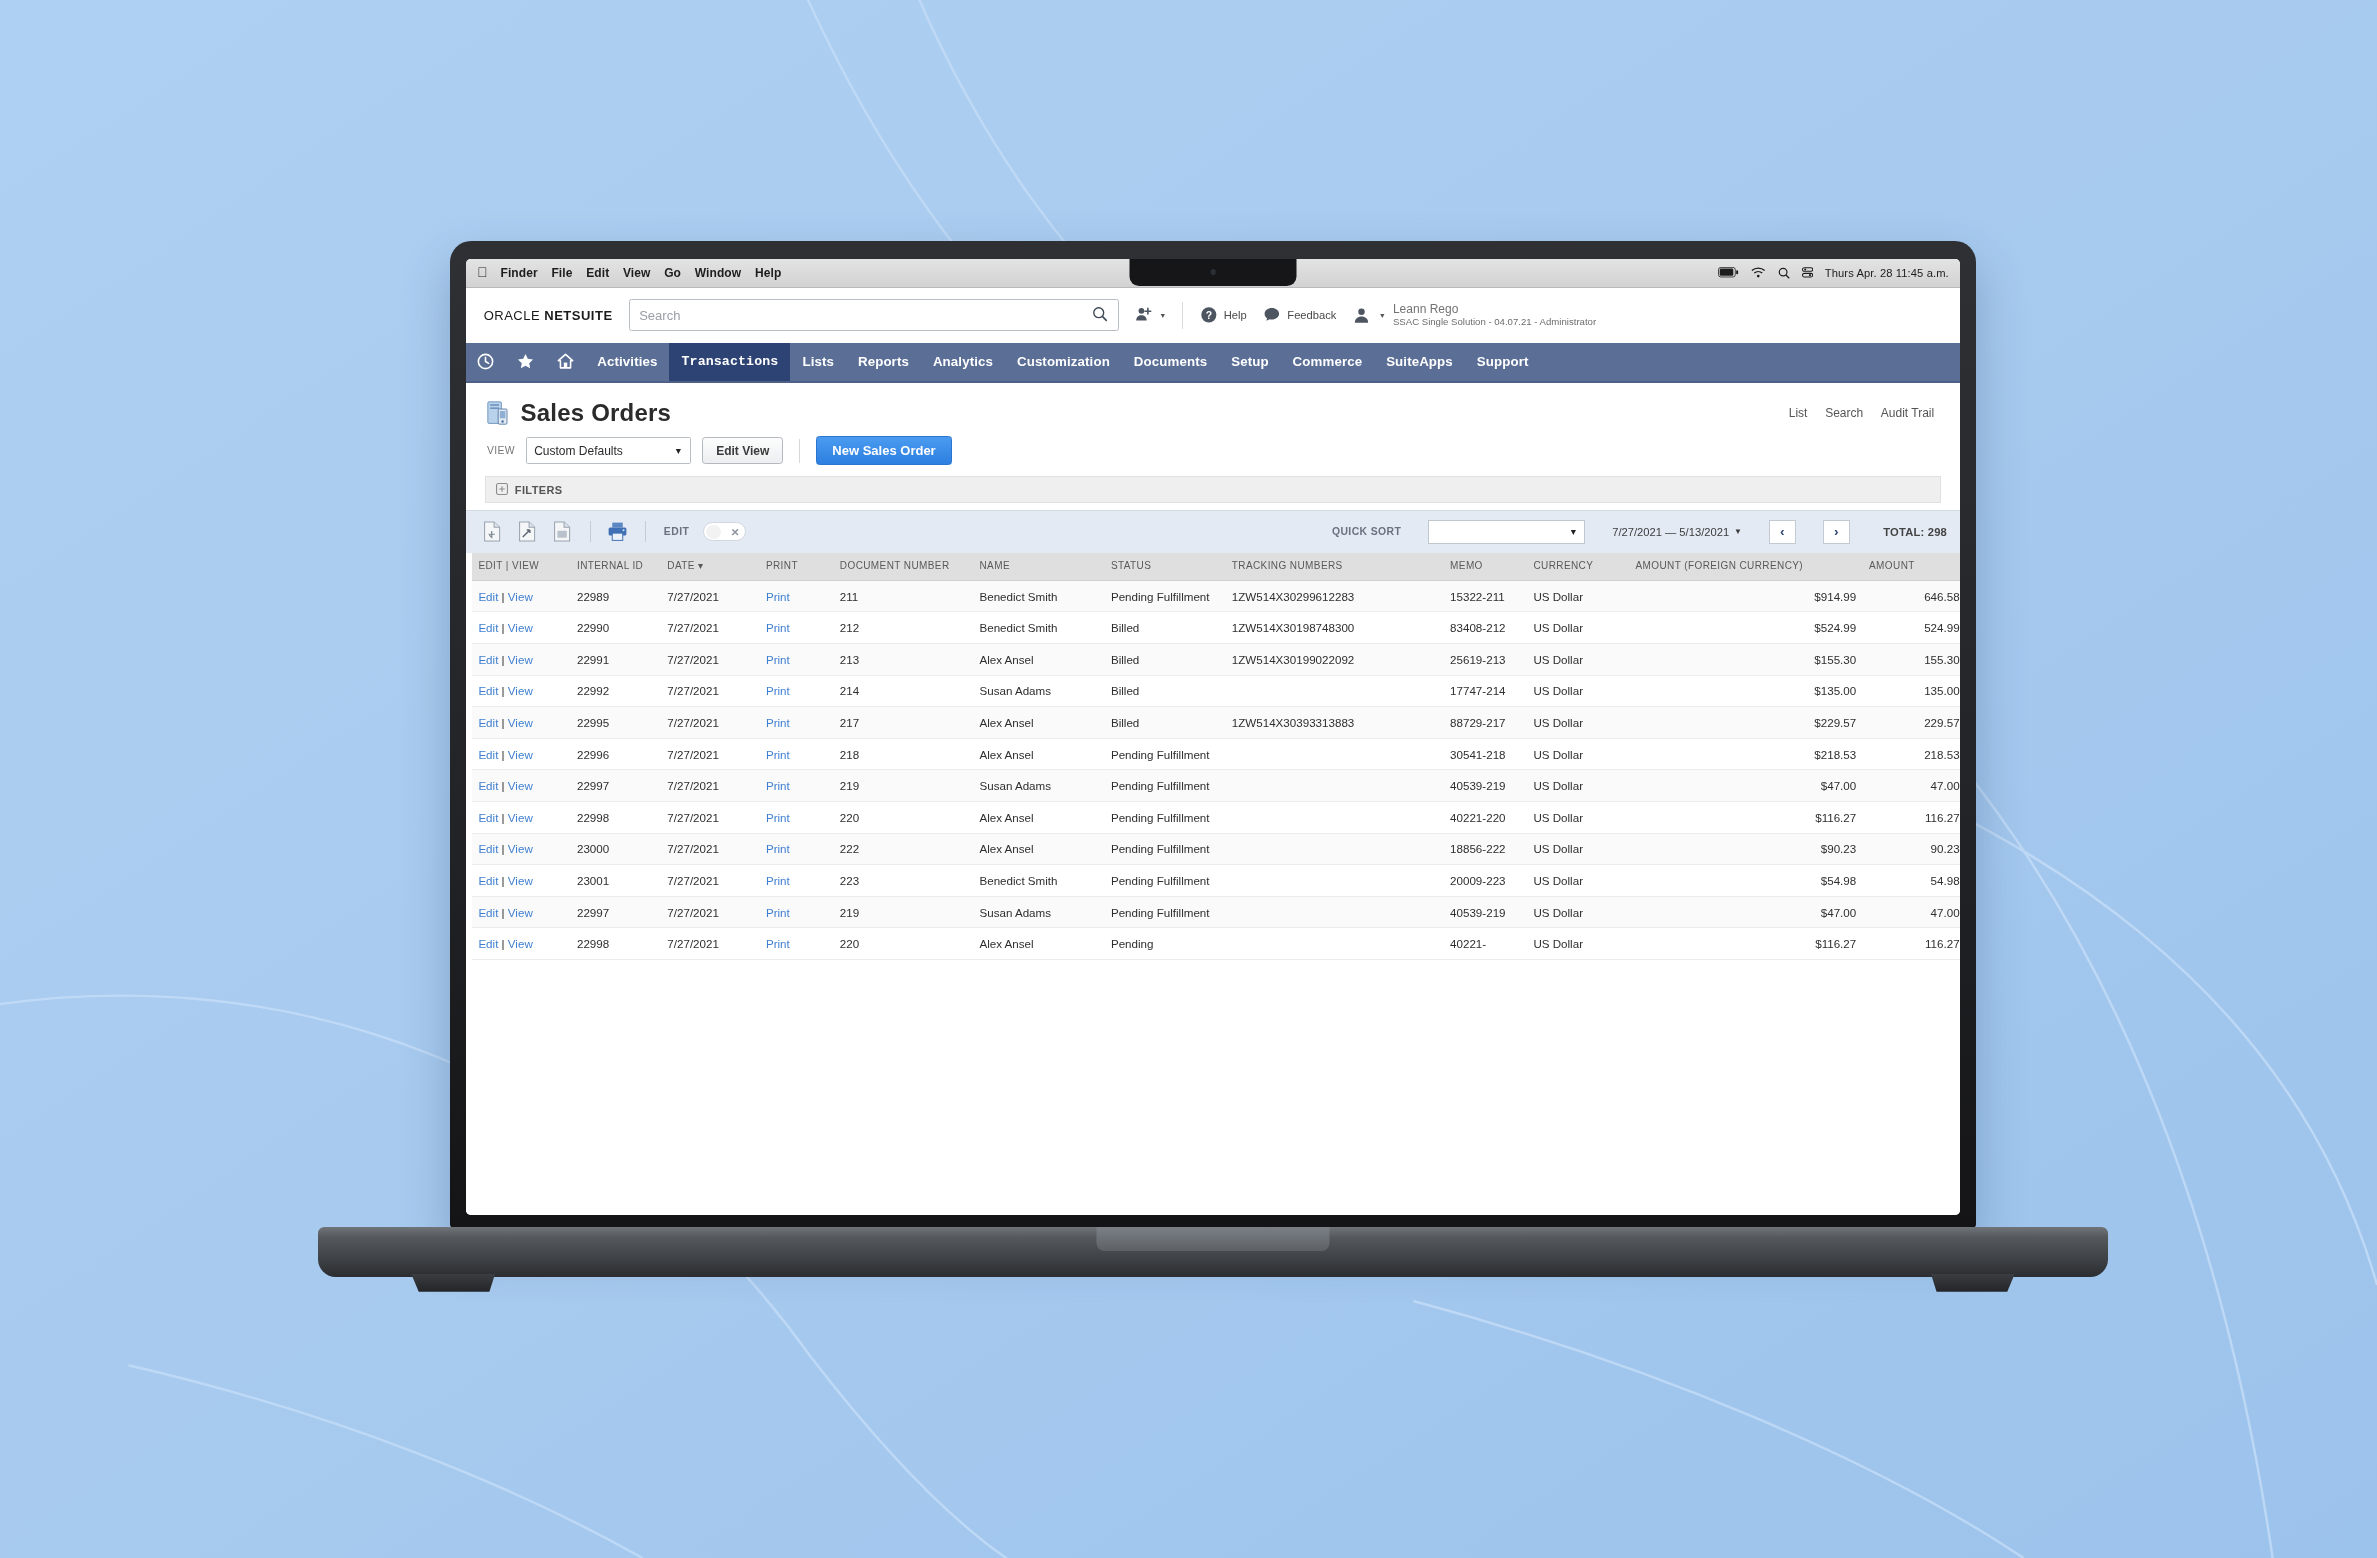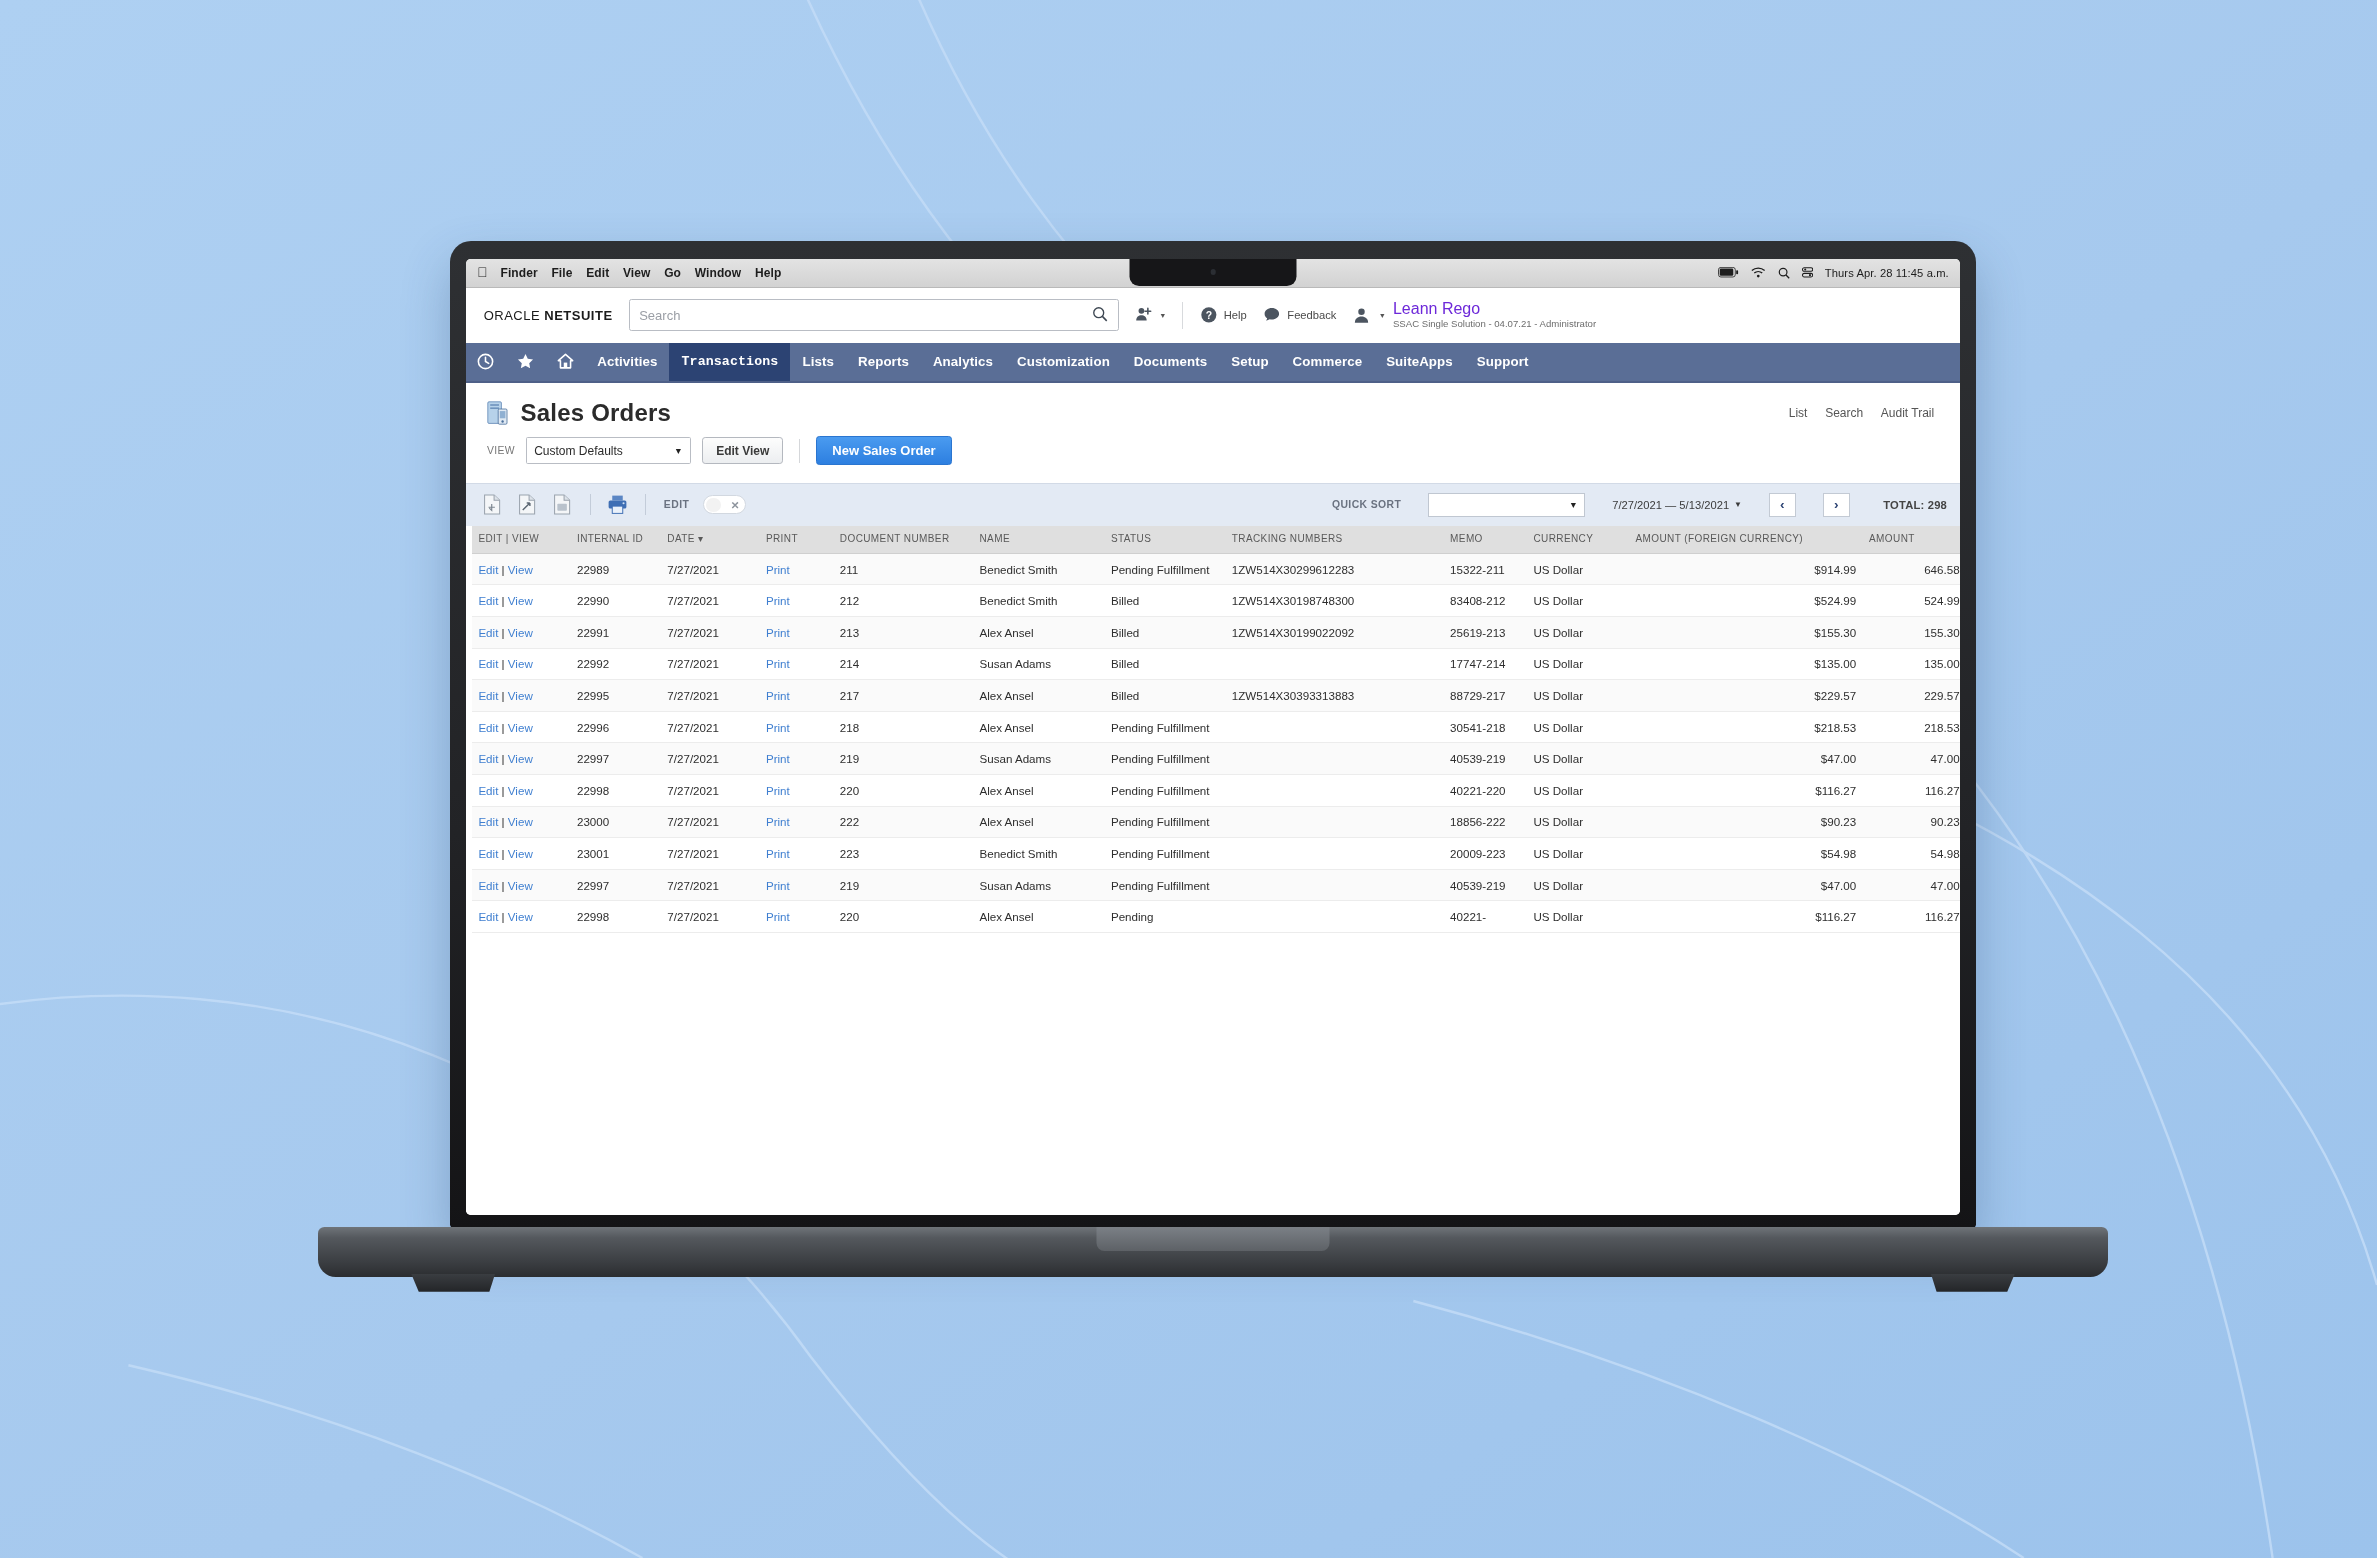--- a/index.html
+++ b/index.html
@@ -99,21 +99,21 @@
   #search-box input {
     flex: 1; border: none; outline: none; font-size: 13px; color: #333;
     font-family: "Liberation Sans", sans-serif; background: transparent;
   }
   #search-box input::placeholder { color: #9a9ea5; }
   .hdr-sep { width: 0.8px; height: 27px; background: #d8dadd; }
   .hdr-item { display: flex; align-items: center; gap: 5.6px; font-size: 11.2px; color: #4a4a4a; white-space: nowrap; }
   .hdr-icon { width: 19px; height: 19px; display: flex; align-items: center; justify-content: center; color: #4c5560; }
   .caret { font-size: 7.2px; color: #555; }
   #user-block { display: flex; align-items: center; gap: 7.2px; }
-  #user-text .uname { font-size: 16px; color: #6d28d9; line-height: 1.12; }
+  #user-text .uname { font-size: 12px; color: #737373; line-height: 1.12; }
   #user-text .urole { font-size: 9.6px; color: #6d6d6d; line-height: 1.2; white-space: nowrap; }
 
   
   #ns-nav {
     height: 40px; background: #5a6e96;
     display: flex; align-items: stretch;
     border-bottom: 2.4px solid #4e6088;
   }
   #ns-nav .navitem {
     display: flex; align-items: center; padding: 0 12px;
@@ -403,20 +403,29 @@
           <span id="view-label">VIEW</span>
           <div id="view-select">
             <span>Custom Defaults</span>
             <span class="dd">▼</span>
           </div>
           <div class="btn-grey">Edit View</div>
           <div class="vsep"></div>
           <div class="btn-blue">New Sales Order</div>
         </div>
 
+        <div id="filters-bar">
+          <span>
+            <svg width="12" height="12" viewBox="0 0 15 15">
+                <rect x="0.7" y="0.7" width="13.6" height="13.6" rx="2" fill="none" stroke="#8d8d8d" stroke-width="1.4"></rect>
+                <path d="M4 7.5h7M7.5 4v7" stroke="#8d8d8d" stroke-width="1.4"></path>
+              </svg>
+          </span>
+          <span>FILTERS</span>
+        </div>
 
         <div id="toolbar">
           <span class="tb-icon">
             <svg width="19" height="21" viewBox="0 0 24 26">
                 <path d="M2 1h12l7 6.6V25H2z" fill="#f4f6f8" stroke="#9aa3ad" stroke-width="1.3"></path>
                 <path d="M14 1v6.6h7" fill="#dde3ea" stroke="#9aa3ad" stroke-width="1.3"></path>
                 <path d="M7 16.5h8M11 12.5v8l-3-3" fill="none" stroke="#7d8791" stroke-width="1.5"></path>
               </svg>
           </span>
           <span class="tb-icon">

